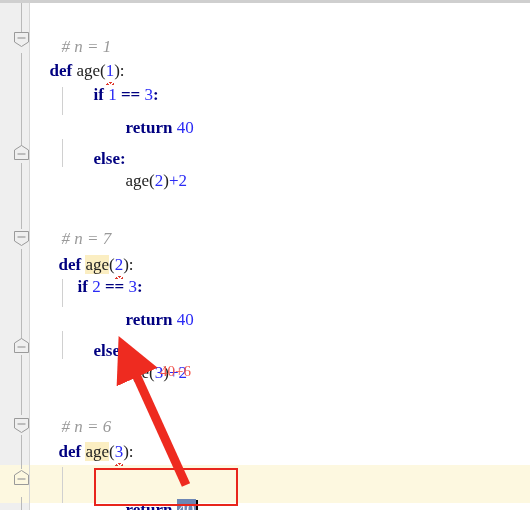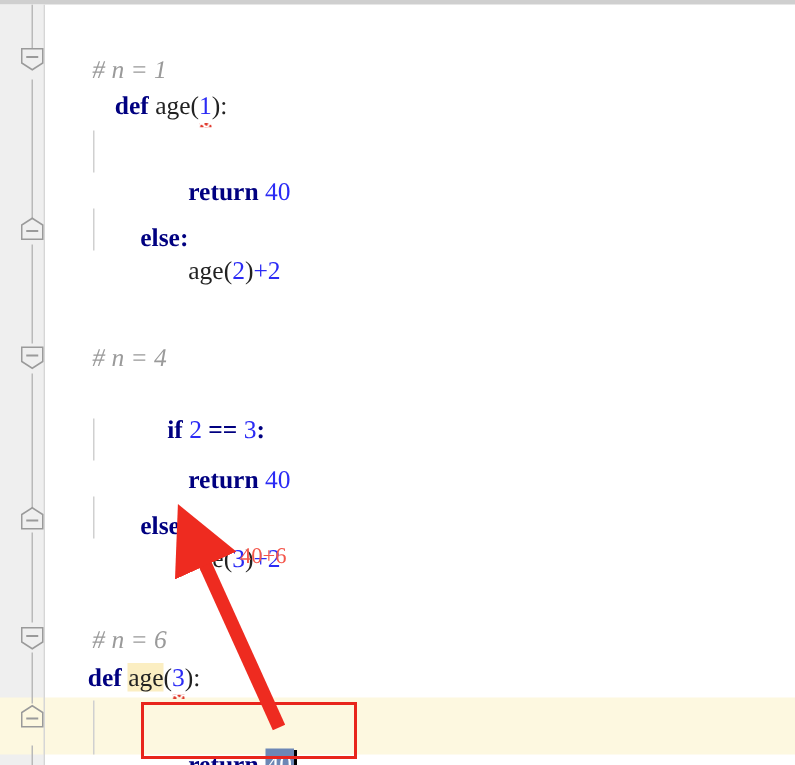--- a/index.html
+++ b/index.html
@@ -252,43 +252,49 @@
   <div class="indent-guide" style="left:62px;top:276px;height:28px;"></div>
   <div class="indent-guide" style="left:62px;top:328px;height:28px;"></div>
   <div class="indent-guide" style="left:62px;top:464px;height:36px;"></div>
 
   <div id="code">
 
     <div class="line" style="top:8px;left:36px;">
       <span class="comment"># n = 1</span>
     </div>
 
-    <div class="line" style="top:32px;left:51px;">
+    <div class="line" style="top:32px;left:24px;">
       <span class="kw">def</span><span class="plain"> </span><span class="plain">age</span><span class="paren">(</span><span class="squiggle"><span class="num">1</span></span><span class="paren">)</span><span class="plain">:</span>
     </div>
 
+    <div class="line" style="top:56px;left:68px;">
+      <span class="kw">if</span><span class="plain"> </span><span class="num">1</span><span class="plain"> </span><span class="kw">==</span><span class="plain"> </span><span class="num">3</span><span class="kw">:</span>
+    </div>
 
     <div class="line" style="top:89px;left:100px;">
       <span class="kw">return</span><span class="plain"> </span><span class="num">40</span>
     </div>
 
     <div class="line" style="top:120px;left:68px;">
       <span class="kw">else</span><span class="kw">:</span>
     </div>
 
     <div class="line" style="top:142px;left:100px;">
       <span class="plain">age</span><span class="paren">(</span><span class="num">2</span><span class="paren">)</span><span class="num">+2</span>
     </div>
 
     <div class="line" style="top:200px;left:36px;">
-      <span class="comment"># n = 4</span>
-    </div>
-
-
-    <div class="line" style="top:248px;left:86px;">
+      <span class="comment"># n = 7</span>
+    </div>
+
+    <div class="line" style="top:226px;left:33px;">
+      <span class="kw">def</span><span class="plain"> </span><span class="hl-ident">age</span><span class="paren">(</span><span class="squiggle"><span class="num">2</span></span><span class="paren">)</span><span class="plain">:</span>
+    </div>
+
+    <div class="line" style="top:248px;left:52px;">
       <span class="kw">if</span><span class="plain"> </span><span class="num">2</span><span class="plain"> </span><span class="kw">==</span><span class="plain"> </span><span class="num">3</span><span class="kw">:</span>
     </div>
 
     <div class="line" style="top:281px;left:100px;">
       <span class="kw">return</span><span class="plain"> </span><span class="num">40</span>
     </div>
 
     <div class="line" style="top:312px;left:68px;">
       <span class="kw">else</span><span class="kw">:</span>
     </div>

